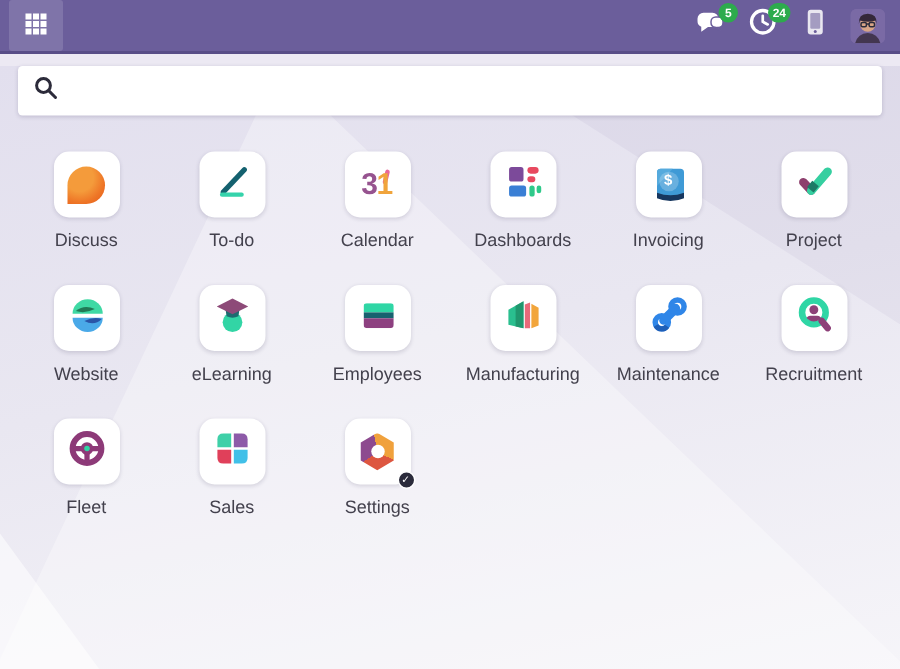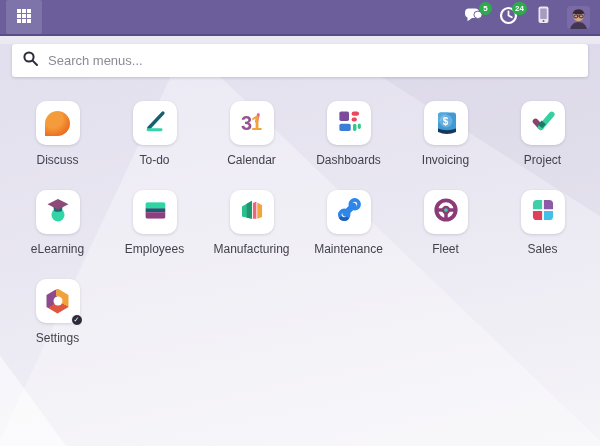--- a/index.html
+++ b/index.html
@@ -138,21 +138,20 @@
     <div class="bg-shape tri3"></div>
     <div class="bg-shape tri2"></div>
 
     <div class="searchbar">
       <span>
         <svg width="17" height="17" viewBox="0 0 17 17">
           <circle cx="7" cy="7" r="4.6" fill="none" stroke="#2c2b3a" stroke-width="2"></circle>
           <line x1="10.6" y1="10.6" x2="15" y2="15" stroke="#2c2b3a" stroke-width="2" stroke-linecap="round"></line>
         </svg>
       </span>
-      <input type="text" placeholder="Search menus..." style="">
     </div>
 
     <div class="grid">
 
       <div class="tile">
         <div class="card">
           <div class="discuss-blob"></div>
         </div>
         <div class="label">Discuss</div>
       </div>
@@ -217,20 +216,33 @@
             <svg width="28" height="28" viewBox="0 0 32 32">
               <line x1="7.5" y1="16.5" x2="13.5" y2="23" stroke="#8d3f6d" stroke-width="6.5" stroke-linecap="round"></line>
               <line x1="13.5" y1="23" x2="26" y2="8.5" stroke="#35cfa0" stroke-width="6.5" stroke-linecap="round"></line>
               <line x1="12.8" y1="22.3" x2="16.8" y2="17.6" stroke="#1d7a66" stroke-width="6.5"></line>
             </svg>
           </span>
         </div>
         <div class="label">Project</div>
       </div>
 
+      <div class="tile">
+        <div class="card">
+          <span>
+            <svg width="28" height="28" viewBox="0 0 32 32">
+              <path d="M5 15 A11.5 11 0 0 1 28 15 Z" fill="#3fd9a4"></path>
+              <path d="M7.5 13 Q14 7.5 22 11.5 Q14.5 15.2 7.5 13 Z" fill="#217a56"></path>
+              <path d="M5 18 A11.5 11 0 0 0 28 18 Z" fill="#4aa9e8"></path>
+              <path d="M14 20.5 Q21 17 27.2 19 Q21.5 24.8 14 20.5 Z" fill="#2a55a8"></path>
+            </svg>
+          </span>
+        </div>
+        <div class="label">Website</div>
+      </div>
 
       <div class="tile">
         <div class="card">
           <span>
             <svg width="28" height="28" viewBox="0 0 32 32">
               <circle cx="16" cy="21.5" r="7.5" fill="#32d5a5"></circle>
               <path d="M10.5 10.5 L21.5 10.5 L20.5 17 Q16 19 11.5 17 Z" fill="#1d6b70"></path>
               <polygon points="16,3.5 28,9.5 16,15.5 4,9.5" fill="#8d4a78"></polygon>
             </svg>
           </span>
@@ -281,20 +293,40 @@
               <circle cx="22.5" cy="9.5" r="5" fill="none" stroke="#2f86e8" stroke-width="4.2"></circle>
               <circle cx="10.5" cy="21.5" r="5" fill="none" stroke="#2f86e8" stroke-width="4.2"></circle>
               <path d="M6 24 A5 5 0 0 0 14.5 24.5" fill="none" stroke="#1e5fb8" stroke-width="4"></path>
             </svg>
           </span>
         </div>
         <div class="label">Maintenance</div>
       </div>
 
 
+      <div class="tile">
+        <div class="card">
+          <span>
+            <svg width="28" height="28" viewBox="0 0 32 32">
+              <defs>
+                  <clipPath id="lensClip">
+                    <circle cx="15.5" cy="14" r="7"></circle>
+                  </clipPath>
+                </defs>
+              <circle cx="15.5" cy="14" r="9" fill="#ffffff" stroke="#2fd6a5" stroke-width="5"></circle>
+              <g clip-path="url(#lensClip)">
+                <circle cx="15.5" cy="12" r="3.4" fill="#8d4078"></circle>
+                <rect x="9.5" y="16.5" width="12" height="7" rx="3.5" fill="#8d4078"></rect>
+              </g>
+              <line x1="21.5" y1="20.5" x2="26" y2="26" stroke="#8d4078" stroke-width="5" stroke-linecap="round"></line>
+            </svg>
+          </span>
+        </div>
+        <div class="label">Recruitment</div>
+      </div>
 
       <div class="tile">
         <div class="card">
           <span>
             <svg width="28" height="28" viewBox="0 0 32 32">
               <circle cx="16" cy="16" r="11" fill="none" stroke="#8d3a78" stroke-width="4.5"></circle>
               <line x1="5.5" y1="16" x2="26.5" y2="16" stroke="#8d3a78" stroke-width="4"></line>
               <line x1="16" y1="16" x2="16" y2="26.5" stroke="#8d3a78" stroke-width="4"></line>
               <circle cx="16" cy="16" r="4.8" fill="#8d3a78"></circle>
               <circle cx="16" cy="16" r="2.1" fill="#2fd6a5"></circle>

